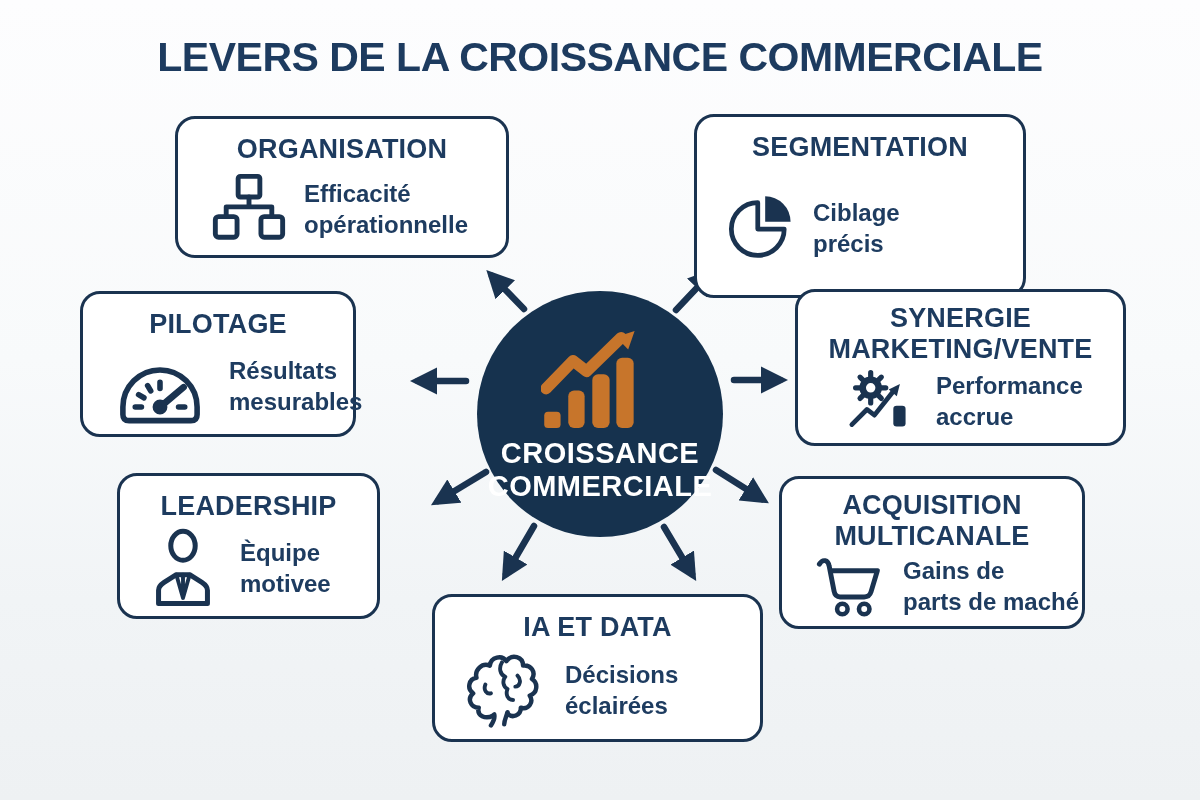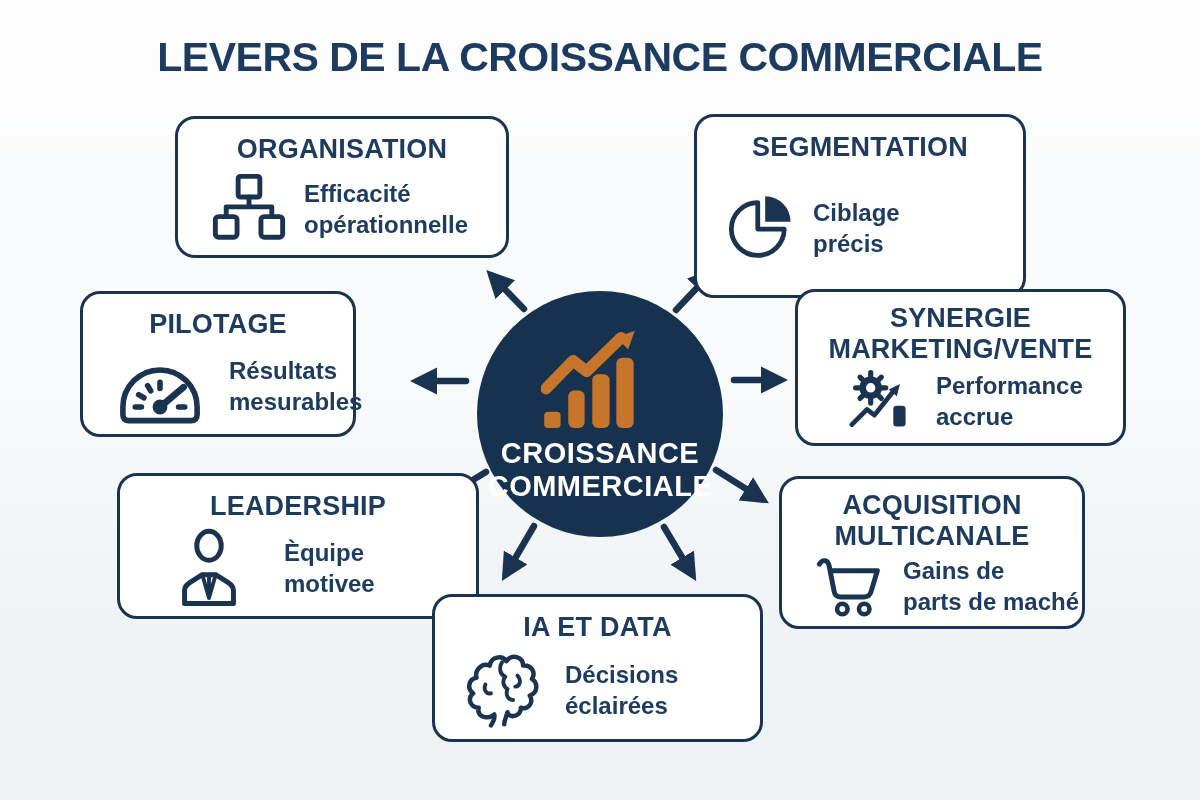--- a/index.html
+++ b/index.html
@@ -37,22 +37,22 @@
   .desc span { display:block; white-space:nowrap; }
   .icon { flex:0 0 auto; }
 
   .b-org { left:175px; top:116px; width:334px; height:142px; }
   .b-seg { left:694px; top:114px; width:332px; height:184px; }
   .b-seg .box-content { padding-left:28px; }
   .b-pil { left:80px;  top:291px; width:276px; height:146px; }
   .b-pil .box-content { gap:22px; }
   .b-syn { left:795px; top:289px; width:331px; height:157px; }
   .b-syn .box-content { padding-left:48px; gap:18px; margin-top:-6px; }
-  .b-lea { left:117px; top:473px; width:362px; height:146px; }
-  .b-lea .box-content { padding-left:54px; gap:40px; }
+  .b-lea { left:117px; top:473px; width:263px; height:146px; }
+  .b-lea .box-content { padding-left:28px; gap:22px; }
   .b-acq { left:779px; top:476px; width:306px; height:153px; }
   .b-acq .box-content { padding-left:33px; gap:18px; margin-top:-6px; }
   .b-ia  { left:432px; top:594px; width:331px; height:148px; }
   .b-ia .box-content { padding-left:28px; gap:24px; }
 
   .center-circle {
     position:absolute; left:477px; top:291px; width:246px; height:246px;
     border-radius:50%; background:#16324e;
     display:flex; flex-direction:column; align-items:center; justify-content:center;
     padding-top:4px;

